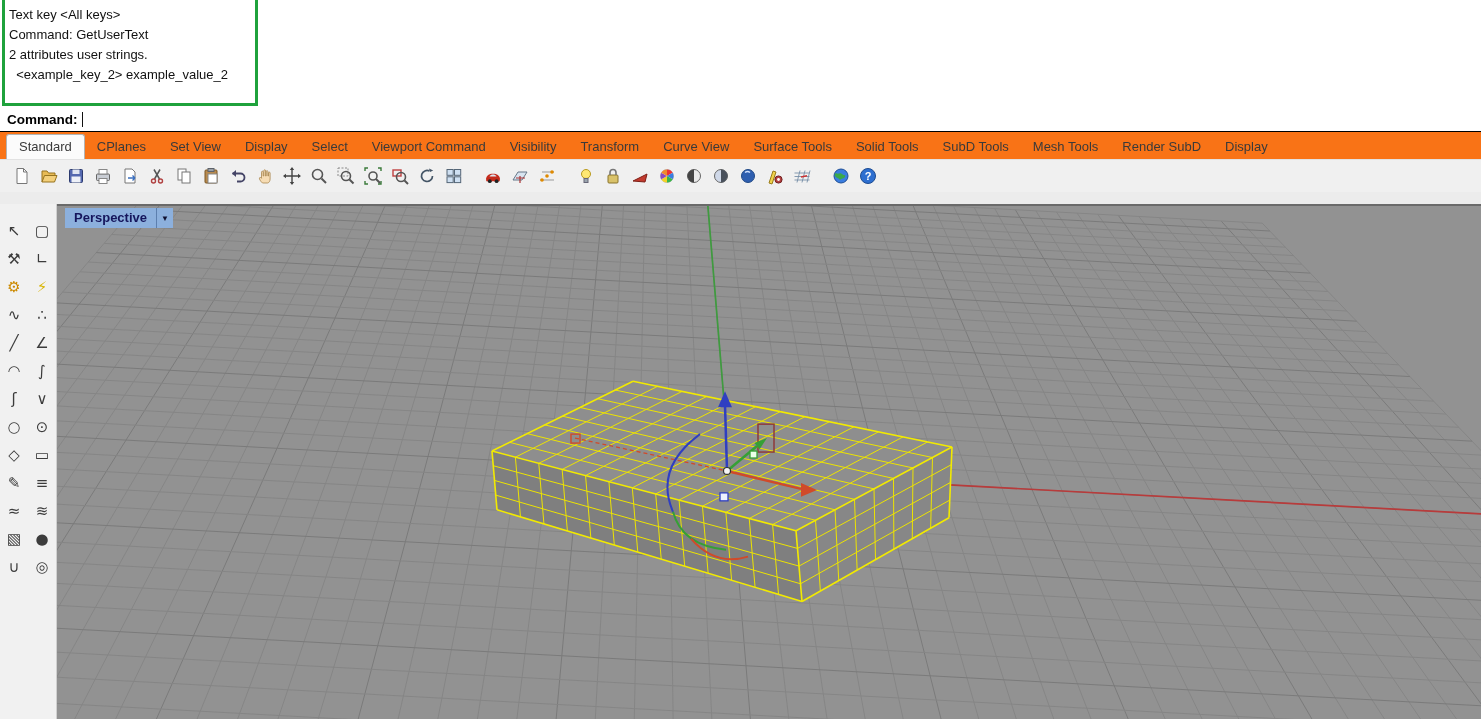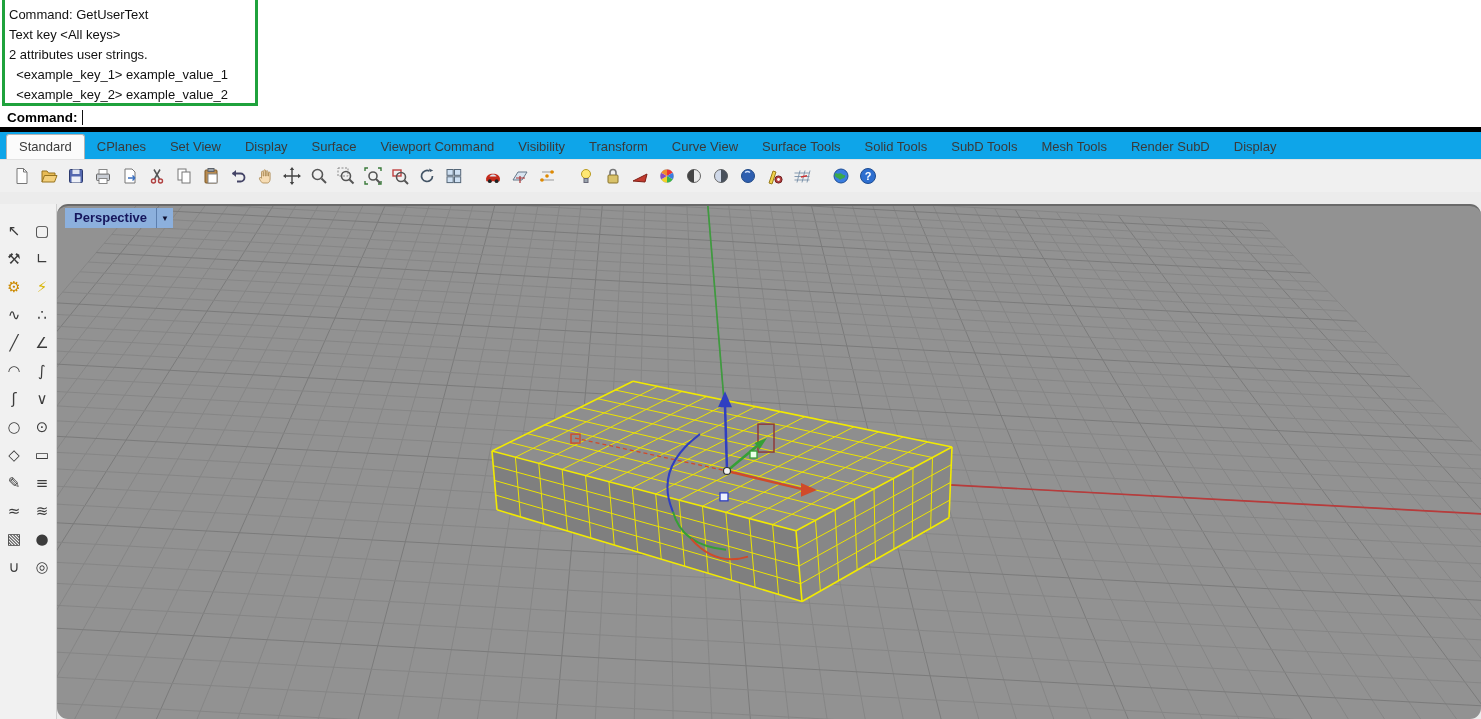--- a/index.html
+++ b/index.html
@@ -9,28 +9,28 @@
 
   
   .cmd-history { position:relative; height:108px; background:#ffffff; overflow:hidden; }
   .history-highlight { position:absolute; left:2px; top:-8px; width:256px; height:114px;
     border:3px solid #1fa23c; padding-left:4px; }
   .hist-line { font-size:13px; line-height:20px; color:#111; white-space:pre; }
   .hist-line.partial { height:10px; overflow:hidden; }
 
   
   .cmd-prompt { height:24px; background:#fff; display:flex; align-items:center;
-    padding-left:7px; border-bottom:5px solid #000000; }
+    padding-left:7px; border-bottom:1px solid #000000; }
   .cmd-label { font-size:13.5px; font-weight:bold; color:#000; }
   .caret { display:inline-block; width:1.5px; height:15px; background:#111; margin-left:4px;
     animation:blink 1.1s steps(2,start) infinite; }
   @keyframes blink { 50% { opacity:0; } }
 
   
-  .tabbar { height:27px; background:#0ea5e9; display:flex; align-items:flex-end; padding-left:6px; }
+  .tabbar { height:27px; background:#f97316; display:flex; align-items:flex-end; padding-left:6px; }
   .tab { font-size:13px; color:#3a3a3a; padding:4px 12px 5px; cursor:default; }
   .tab.active { background:#fbfbfb; border:1px solid #b3b3b3; border-bottom:none;
     border-radius:3px 3px 0 0; }
 
   
   .toolbar { height:33px; background:#f0f0f0; display:flex; align-items:center;
     padding-left:8px; border-top:1px solid #e2e2e2; }
   .tb-btn { width:27px; height:27px; border:none; background:transparent; display:flex;
     align-items:center; justify-content:center; padding:0; }
   .tb-btn svg { width:20px; height:20px; }
@@ -57,40 +57,39 @@
 <body>
 
 <div class="app">
 
   <div class="cmd-history">
     <div class="history-highlight" style="border-color: rgb(31, 162, 60);">
       <div class="hist-line partial">
         
       </div>
       <div id="hist-lines">
+          <div class="hist-line">Text key &lt;All keys&gt;</div>
           <div class="hist-line">Command: GetUserText</div>
-          <div class="hist-line">Text key &lt;All keys&gt;</div>
           <div class="hist-line">2 attributes user strings.</div>
-          <div class="hist-line">  &lt;example_key_1&gt; example_value_1</div>
           <div class="hist-line">  &lt;example_key_2&gt; example_value_2</div>
         </div>
     </div>
   </div>
 
   <div class="cmd-prompt">
     <span class="cmd-label">Command:</span>
     <span class="caret"></span>
   </div>
 
   <div class="tabbar" id="tabbar">
       <span class="tab active">Standard</span>
       <span class="tab">CPlanes</span>
       <span class="tab">Set View</span>
       <span class="tab">Display</span>
-      <span class="tab">Surface</span>
+      <span class="tab">Select</span>
       <span class="tab">Viewport Command</span>
       <span class="tab">Visibility</span>
       <span class="tab">Transform</span>
       <span class="tab">Curve View</span>
       <span class="tab">Surface Tools</span>
       <span class="tab">Solid Tools</span>
       <span class="tab">SubD Tools</span>
       <span class="tab">Mesh Tools</span>
       <span class="tab">Render SubD</span>
       <span class="tab">Display</span>
@@ -377,21 +376,21 @@
         <button class="side-tool">
           <span>●</span>
         </button>
         <button class="side-tool">
           <span>∪</span>
         </button>
         <button class="side-tool">
           <span>◎</span>
         </button>
       </div>
-    <div class="viewport" style="background: rgb(146, 146, 146); border-radius: 11px;">
+    <div class="viewport" style="background: rgb(146, 146, 146);">
       <svg id="vp-svg" viewBox="0 0 1424 515" preserveAspectRatio="none">
           <line x1="-375.6986301369862" y1="535.3493150684932" x2="114.92098092643056" y2="-42.31743869209808" stroke="#868686" stroke-width="1"></line>
           <line x1="-334.32876712328766" y1="537.6095890410959" x2="135.4931880108992" y2="-41.193460490463224" stroke="#7a7a7a" stroke-width="1"></line>
           <line x1="-292.95890410958896" y1="539.8698630136986" x2="156.06539509536788" y2="-40.06948228882834" stroke="#868686" stroke-width="1"></line>
           <line x1="-251.58904109589042" y1="542.1301369863013" x2="176.63760217983648" y2="-38.945504087193456" stroke="#868686" stroke-width="1"></line>
           <line x1="-210.21917808219175" y1="544.3904109589042" x2="197.2098092643052" y2="-37.8215258855586" stroke="#868686" stroke-width="1"></line>
           <line x1="-168.84931506849304" y1="546.6506849315069" x2="217.78201634877388" y2="-36.69754768392369" stroke="#868686" stroke-width="1"></line>
           <line x1="-127.4794520547945" y1="548.9109589041096" x2="238.3542234332425" y2="-35.57356948228883" stroke="#7a7a7a" stroke-width="1"></line>
           <line x1="-86.10958904109582" y1="551.1712328767123" x2="258.9264305177112" y2="-34.449591280653976" stroke="#868686" stroke-width="1"></line>
           <line x1="-44.739726027397275" y1="553.431506849315" x2="279.4986376021798" y2="-33.325613079019064" stroke="#868686" stroke-width="1"></line>

